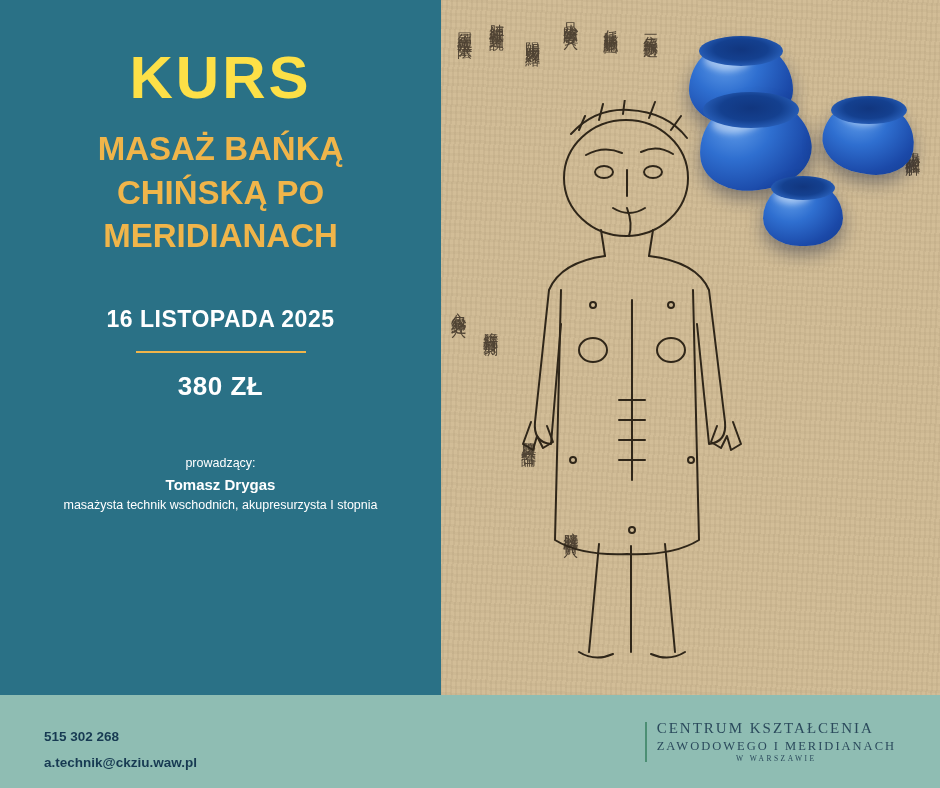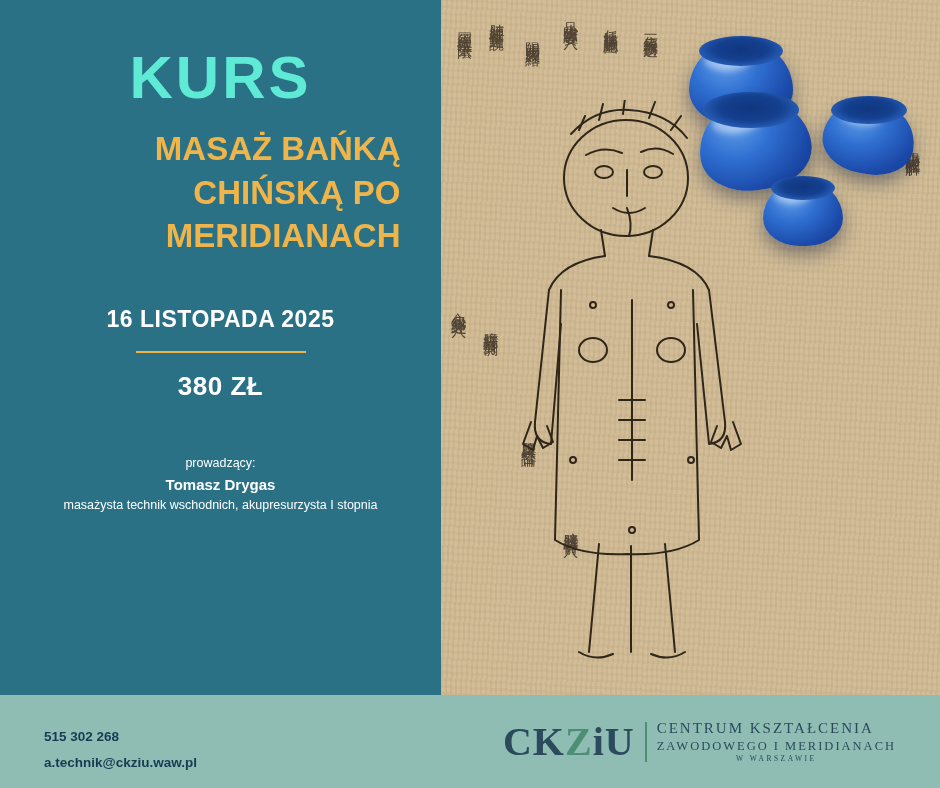--- a/index.html
+++ b/index.html
@@ -27,34 +27,34 @@
     width: 441px;
     height: 695px;
     background: #2a7186;
     display: flex;
     flex-direction: column;
     align-items: center;
     padding-top: 46px;
   }
 
   .title-main {
-    color: #5eead4;
+    color: #fde047;
     font-size: 60px;
     font-weight: bold;
     letter-spacing: 3px;
     line-height: 1.05;
     text-align: center;
   }
 
   .title-sub {
     color: #f0b54a;
     font-size: 33px;
     font-weight: bold;
     line-height: 1.32;
-    text-align: right;
+    text-align: center;
     margin-top: 18px;
     max-width: 360px;
   }
 
   .date {
     color: #ffffff;
     font-size: 23px;
     font-weight: bold;
     letter-spacing: 0.5px;
     margin-top: 48px;
@@ -317,23 +317,20 @@
     <div class="cup-rim" style="left:330px; top:176px; width:64px; height:24px;"></div>
   </div>
 
   <div class="footer">
     <div class="contact">
       <div>515 302 268</div>
       <div>a.technik@ckziu.waw.pl</div>
     </div>
 
     <div class="logo">
-      <div class="logo-mark">
-        <span>CK</span><span class="accent">Z</span><span>iU</span>
-      </div>
       <div class="logo-divider"></div>
       <div class="logo-text">
         <div class="logo-line1">CENTRUM KSZTAŁCENIA</div>
         <div class="logo-line2">ZAWODOWEGO I MERIDIANACH</div>
         <div class="logo-line3">W WARSZAWIE</div>
       </div>
     </div>
   </div>
 
 </div>

